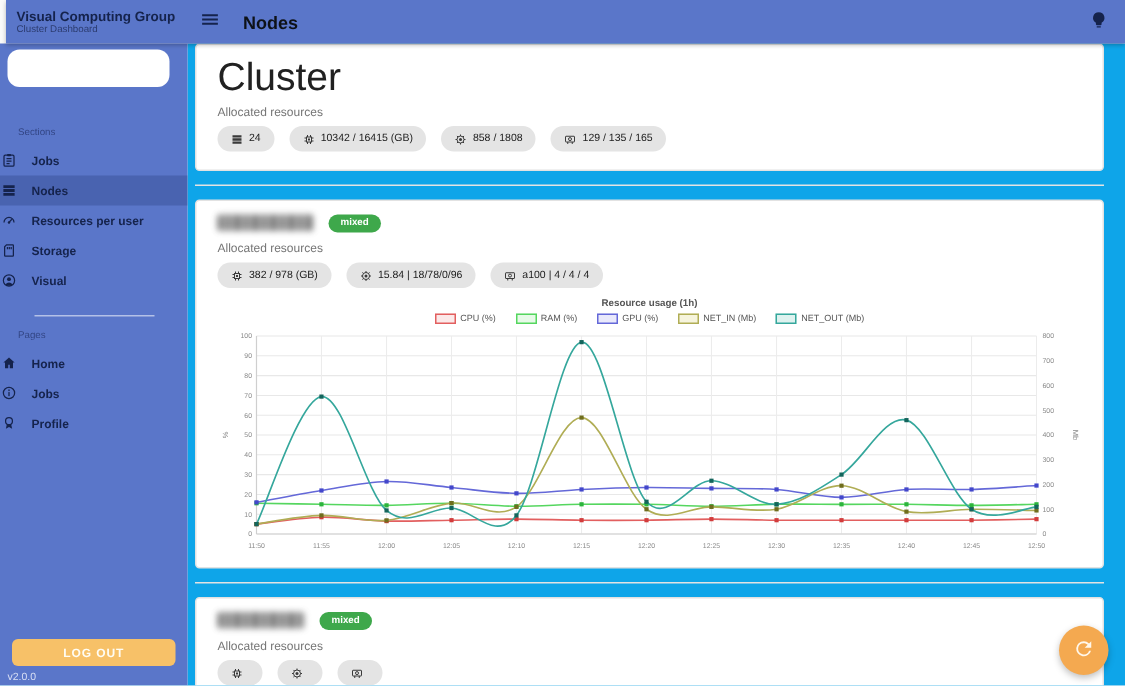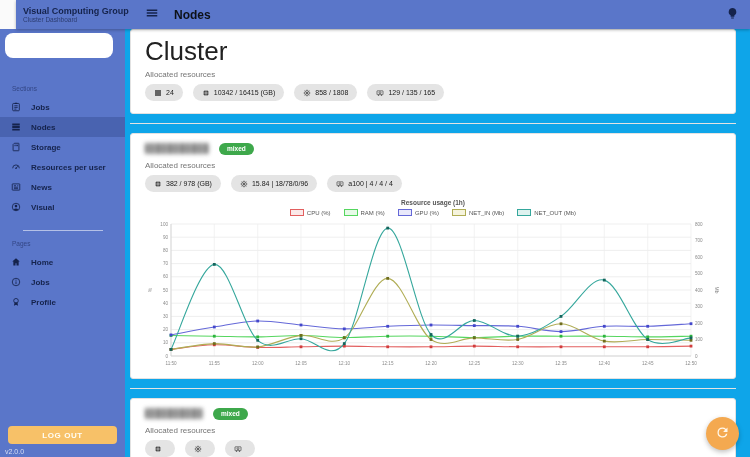--- a/index.html
+++ b/index.html
@@ -1,42 +1,42 @@
 <!DOCTYPE html>
 <html><head>
 <meta charset="utf-8">
 <style>
   * { margin:0; padding:0; box-sizing:border-box; }
   html,body { width:750px; height:457px; overflow:hidden;
     font-family:"Liberation Sans", sans-serif; background:#fafafa; }
   body { position:relative; }
 
   
-  .appbar { position:absolute; top:0; left:16px; right:0; height:29px;
+  .appbar { position:absolute; top:0; left:4px; right:0; height:29px;
     background:#5a76c9; display:flex; align-items:center; z-index:5;
     box-shadow:0 1px 3px rgba(0,0,0,.28); }
   .appbar-left { width:125px; flex:0 0 125px; padding-left:7px; }
   .org-name { font-size:9px; font-weight:bold; color:#15234c; line-height:10px; }
   .org-sub { font-size:6.5px; color:#2c3c70; line-height:8px; }
   .icon-btn { background:none; border:none; cursor:pointer; color:#15234c;
     display:flex; align-items:center; justify-content:center; padding:2px; }
   .menu-btn { margin-left:2px; }
   .page-title { margin-left:13px; font-size:12px; font-weight:bold; color:#0d1117; }
   .bulb-btn { margin-left:auto; margin-right:9px; }
 
   
   .sidebar { position:absolute; top:29px; left:0; bottom:0; width:125px;
     background:#5a76c9; z-index:4; }
   .search-input { display:block; margin:4px 6px 0 5px; width:108px; height:25px;
     background:#fff; border:none; border-radius:8px; outline:none;
     font-size:8px; padding:0 8px; color:#333; }
   .side-label { margin:27px 0 5px 12px; font-size:6.5px; color:#25356d;
     opacity:.75; }
   .nav-item { height:20px; display:flex; align-items:center; gap:10px;
-    padding-left:11px; font-size:8px; font-weight:600; color:#15234c;
+    padding-left:1px; font-size:8px; font-weight:600; color:#15234c;
     cursor:pointer; }
   .nav-item.active { background:rgba(15,30,85,.22); }
   .nav-icon { width:10px; height:10px; flex:0 0 10px; display:flex;
     align-items:center; }
   .nav-icon svg { width:10px; height:10px; }
   .side-divider { margin:13px auto 0; width:80px;
     border-top:1px solid rgba(255,255,255,.55); }
   .pages-label { margin-top:9px; }
   .logout-btn { position:absolute; left:8px; right:8px; bottom:13px; height:18px;
     background:#f7c168; border:none; border-radius:4px; color:#fffdf4;
@@ -130,49 +130,38 @@
           <svg width="10" height="10" viewBox="0 0 24 24" fill="currentColor">
             <path d="M3 3.5h18v4.6H3zM3 9.7h18v4.6H3zM3 15.9h18v4.6H3z"></path>
           </svg>
         </span>
         <span>Nodes</span>
       </div>
       <div class="nav-item">
         <span class="nav-icon">
           <svg width="10" height="10" viewBox="0 0 24 24" fill="currentColor">
             <g fill="none" stroke="currentColor" stroke-width="2">
-              <path d="M8 3h10a1 1 0 0 1 1 1v16a1 1 0 0 1-1 1H6a1 1 0 0 1-1-1V6z"></path>
-              <path d="M9.5 6.5v3.5M12.5 6.5v3.5M15.5 6.5v3.5"></path>
-            </g>
-          </svg>
-        </span>
-        <span>Storage</span>
-      </div>
-      <div class="nav-item">
-        <span class="nav-icon">
-          <svg width="10" height="10" viewBox="0 0 24 24" fill="currentColor">
-            <g fill="none" stroke="currentColor" stroke-width="2">
               <path d="M4 15a8 8 0 1 1 16 0"></path>
               <path d="M12 15l4.5-5"></path>
             </g>
             <circle cx="12" cy="15" r="2"></circle>
           </svg>
         </span>
         <span>Resources per user</span>
       </div>
       <div class="nav-item">
         <span class="nav-icon">
           <svg width="10" height="10" viewBox="0 0 24 24" fill="currentColor">
             <g fill="none" stroke="currentColor" stroke-width="2">
-              <rect x="3" y="4.5" width="18" height="15" rx="1"></rect>
-              <path d="M7 9h5M7 12.5h10M7 16h10M15 9h2.5"></path>
+              <path d="M8 3h10a1 1 0 0 1 1 1v16a1 1 0 0 1-1 1H6a1 1 0 0 1-1-1V6z"></path>
+              <path d="M9.5 6.5v3.5M12.5 6.5v3.5M15.5 6.5v3.5"></path>
             </g>
           </svg>
         </span>
-        <span>News</span>
+        <span>Storage</span>
       </div>
       <div class="nav-item">
         <span class="nav-icon">
           <svg width="10" height="10" viewBox="0 0 24 24" fill="currentColor">
             <g fill="none" stroke="currentColor" stroke-width="2">
               <circle cx="12" cy="12" r="9"></circle>
             </g>
             <circle cx="12" cy="9.8" r="3.1"></circle>
             <path d="M6.3 18.2a7.2 7.2 0 0 1 11.4 0 9 9 0 0 1-11.4 0z"></path>
           </svg>

